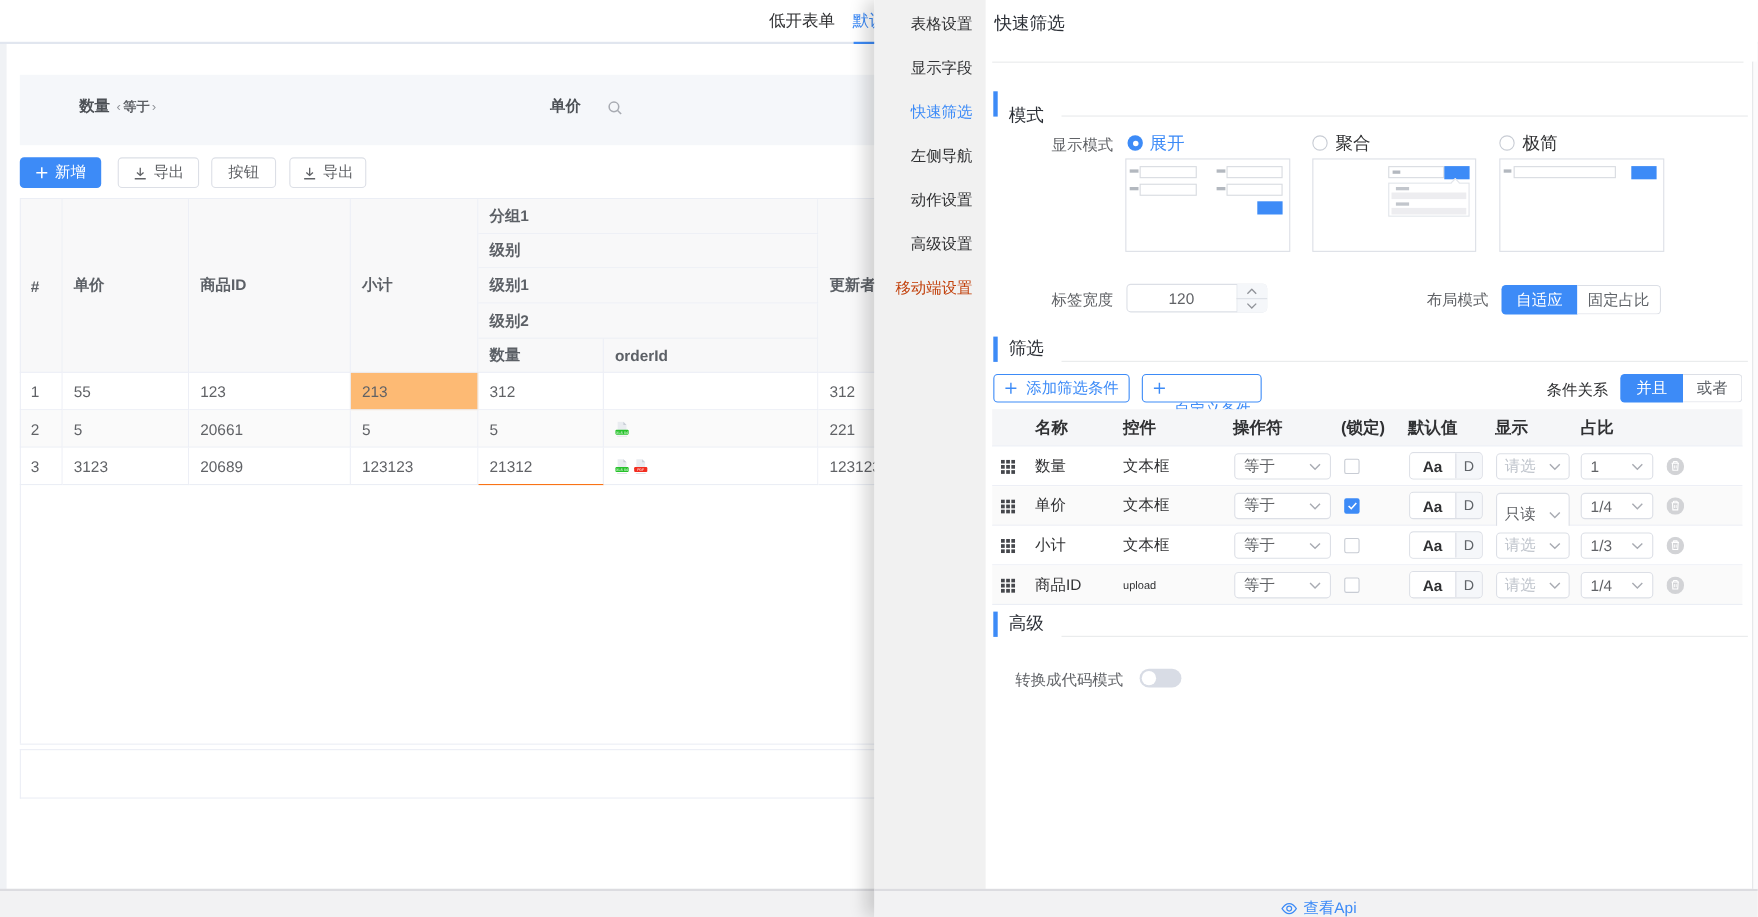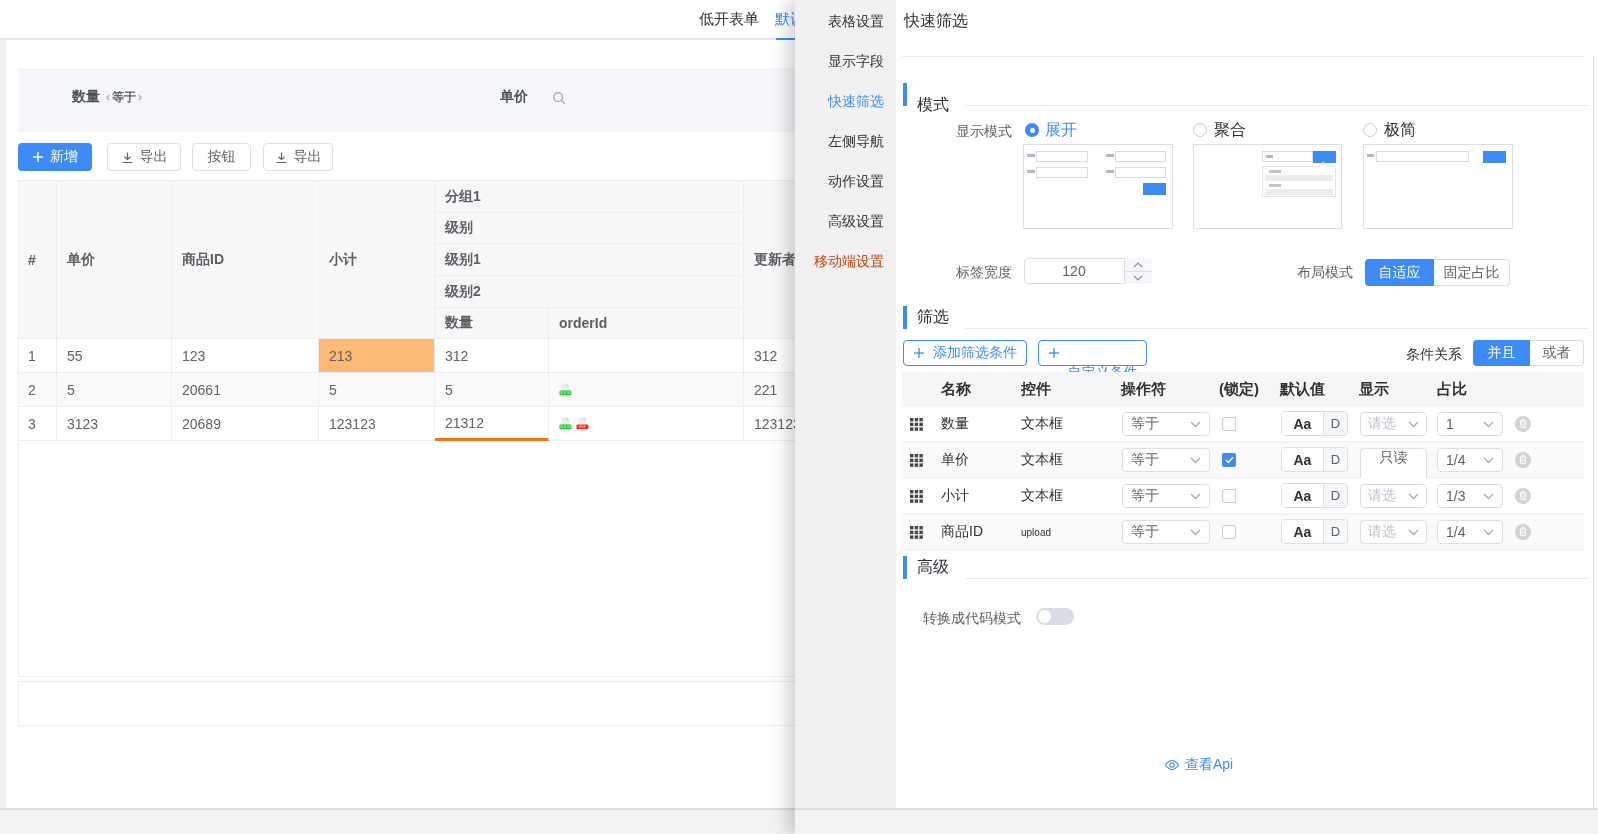--- a/index.html
+++ b/index.html
@@ -79,21 +79,21 @@
         <rect x="0.5" y="7.6" width="12" height="4.6" rx="1" fill="#26c22a"></rect>
         <text x="6.5" y="11.2" font-size="3.2" fill="#fff" text-anchor="middle" font-family="Liberation Sans">XLS X4</text>
         <rect x="2" y="13.2" width="9" height="0.8" fill="#d8dbe0"></rect>
       </svg>
     </div>
 <div class="abs" style="left:744px;top:373px;width:306px;height:34px;background:#fafafa;border-right:1px solid #ebeef5;border-bottom:1px solid #ebeef5;font-size:14px;color:#606266;display:flex;align-items:center;padding-left:10px;">221</div>
 <div class="abs" style="left:18px;top:407px;width:39px;height:34px;background:#fff;border-right:1px solid #ebeef5;border-bottom:1px solid #ebeef5;font-size:14px;color:#606266;display:flex;align-items:center;padding-left:10px;">3</div>
 <div class="abs" style="left:57px;top:407px;width:115px;height:34px;background:#fff;border-right:1px solid #ebeef5;border-bottom:1px solid #ebeef5;font-size:14px;color:#606266;display:flex;align-items:center;padding-left:10px;">3123</div>
 <div class="abs" style="left:172px;top:407px;width:147px;height:34px;background:#fff;border-right:1px solid #ebeef5;border-bottom:1px solid #ebeef5;font-size:14px;color:#606266;display:flex;align-items:center;padding-left:10px;">20689</div>
 <div class="abs" style="left:319px;top:407px;width:116px;height:34px;background:#fff;border-right:1px solid #ebeef5;border-bottom:1px solid #ebeef5;font-size:14px;color:#606266;display:flex;align-items:center;padding-left:10px;">123123</div>
-<div class="abs" style="left:435px;top:407px;width:114px;height:34px;background:#fff;border-right:1px solid #ebeef5;border-bottom:3px solid #f97316;font-size:14px;color:#606266;display:flex;align-items:center;padding-left:10px;">21312</div>
+<div class="abs" style="left:435px;top:407px;width:114px;height:34px;background:#fff;border-right:1px solid #ebeef5;border-bottom:1px solid #f97316;font-size:14px;color:#606266;display:flex;align-items:center;padding-left:10px;">21312</div>
 <div class="abs" style="left:549px;top:407px;width:195px;height:34px;background:#fff;border-right:1px solid #ebeef5;border-bottom:1px solid #ebeef5;font-size:14px;color:#606266;display:flex;align-items:center;padding-left:10px;">
       <svg width="13" height="14" viewBox="0 0 13 14">
         <path d="M2.5 0.5 h5.2 l2.8 2.8 v4.7 h-8 z" fill="#e9ecf0"></path>
         <path d="M7.7 0.5 l2.8 2.8 h-2.8 z" fill="#c9ced6"></path>
         <rect x="0.5" y="7.6" width="12" height="4.6" rx="1" fill="#26c22a"></rect>
         <text x="6.5" y="11.2" font-size="3.2" fill="#fff" text-anchor="middle" font-family="Liberation Sans">XLS X4</text>
         <rect x="2" y="13.2" width="9" height="0.8" fill="#d8dbe0"></rect>
       </svg>
       <span style="width:4px;display:inline-block;"></span>
       <svg width="13" height="14" viewBox="0 0 13 14">
@@ -268,21 +268,21 @@
     </div>
 <div class="abs flex" style="left:1222px;top:453px;width:14px;height:14px;background:#3d8bf7;border-radius:2px;justify-content:center;">
       <svg width="9" height="8" viewBox="0 0 9 8" fill="none" stroke="#fff" stroke-width="1.4">
         <path d="M1 4 L3.4 6.4 L8 1.2"></path>
       </svg>
     </div>
 <div class="abs" style="left:1281px;top:447px;width:67px;height:25px;border:1px solid #dcdfe6;border-radius:4px;overflow:hidden;display:flex;">
       <div class="flex" style="width:42px;height:100%;background:#fff;justify-content:center;font-size:14px;font-weight:bold;color:#303133;">Aa</div>
       <div class="flex" style="width:25px;height:100%;background:#f5f7fa;border-left:1px solid #dcdfe6;justify-content:center;font-size:13px;color:#5f6368;">D</div>
     </div>
-<div class="abs flex" style="left:1360px;top:448px;width:67px;height:40px;background:#fff;border:1px solid #dcdfe6;border-radius:4px;padding:0 7px;justify-content:space-between;flex-direction:column;">
+<div class="abs flex" style="left:1360px;top:448px;width:67px;height:40px;background:#fff;border:1px solid #dcdfe6;border-radius:4px;padding:0 7px;justify-content:space-between;">
       <span style="font-size:14px;color:#606266;">只读</span>
       <svg width="11" height="7" viewBox="0 0 11 7" fill="none" stroke="#a8abb2" stroke-width="1.3">
         <path d="M1 1 L5.5 5.5 L10 1"></path>
       </svg>
     </div>
 <div class="abs flex" style="left:1437px;top:448px;width:66px;height:24px;background:#fff;border:1px solid #dcdfe6;border-radius:4px;padding:0 8px;justify-content:space-between;">
       <span style="font-size:14px;color:#606266;">1/4</span>
       <svg width="11" height="7" viewBox="0 0 11 7" fill="none" stroke="#a8abb2" stroke-width="1.3">
         <path d="M1 1 L5.5 5.5 L10 1"></path>
       </svg>
@@ -381,18 +381,18 @@
         <path d="M7.2 7 v2.8 M8.8 7 v2.8" stroke="#fff" stroke-width="0.8"></path>
       </svg></div>
 <div class="abs" style="left:903px;top:556px;width:4px;height:23px;background:#3d8bf7;"></div>
 <div class="abs flex" style="left:917px;top:556px;height:23px;font-size:16px;color:#2b2f36;">高级</div>
 <div class="abs" style="left:965px;top:578px;width:624px;height:1px;background:#e8eaec;"></div>
 <div class="abs" style="left:923px;top:610px;width:112px;height:15px;font-size:14px;color:#606266;">转换成代码模式</div>
 <div class="abs" style="left:1036px;top:608px;width:38px;height:17px;background:#d8dce5;border-radius:9px;"></div>
 <div class="abs" style="left:1038px;top:610px;width:13px;height:13px;background:#fff;border-radius:50%;"></div>
 <div class="abs" style="left:795px;top:808px;width:803px;height:2px;background:#dcdce0;"></div>
 <div class="abs" style="left:795px;top:810px;width:803px;height:24px;background:#f2f2f3;"></div>
-<div class="abs flex" style="left:1164px;top:757px;height:16px;font-size:14px;color:#3d8bf7;align-items:center;"><svg width="16" height="16" viewBox="0 0 16 16" fill="none" stroke="#3d8bf7" stroke-width="1.1" style="margin-right:5px;">
+<div class="abs flex" style="left:1164px;top:818px;height:16px;font-size:14px;color:#3d8bf7;align-items:center;"><svg width="16" height="16" viewBox="0 0 16 16" fill="none" stroke="#3d8bf7" stroke-width="1.1" style="margin-right:5px;">
         <path d="M1.5 8 C3.5 4.9 5.6 3.5 8 3.5 C10.4 3.5 12.5 4.9 14.5 8 C12.5 11.1 10.4 12.5 8 12.5 C5.6 12.5 3.5 11.1 1.5 8 Z"></path>
         <circle cx="8" cy="8" r="2.2"></circle>
       </svg>查看Api</div>
 <div class="abs" style="left:1593px;top:56px;width:1px;height:752px;background:#dcdee2;"></div>
 <div class="abs" style="left:1594px;top:56px;width:4px;height:752px;background:#fbfbfc;"></div>
 </div>
 </body></html>

